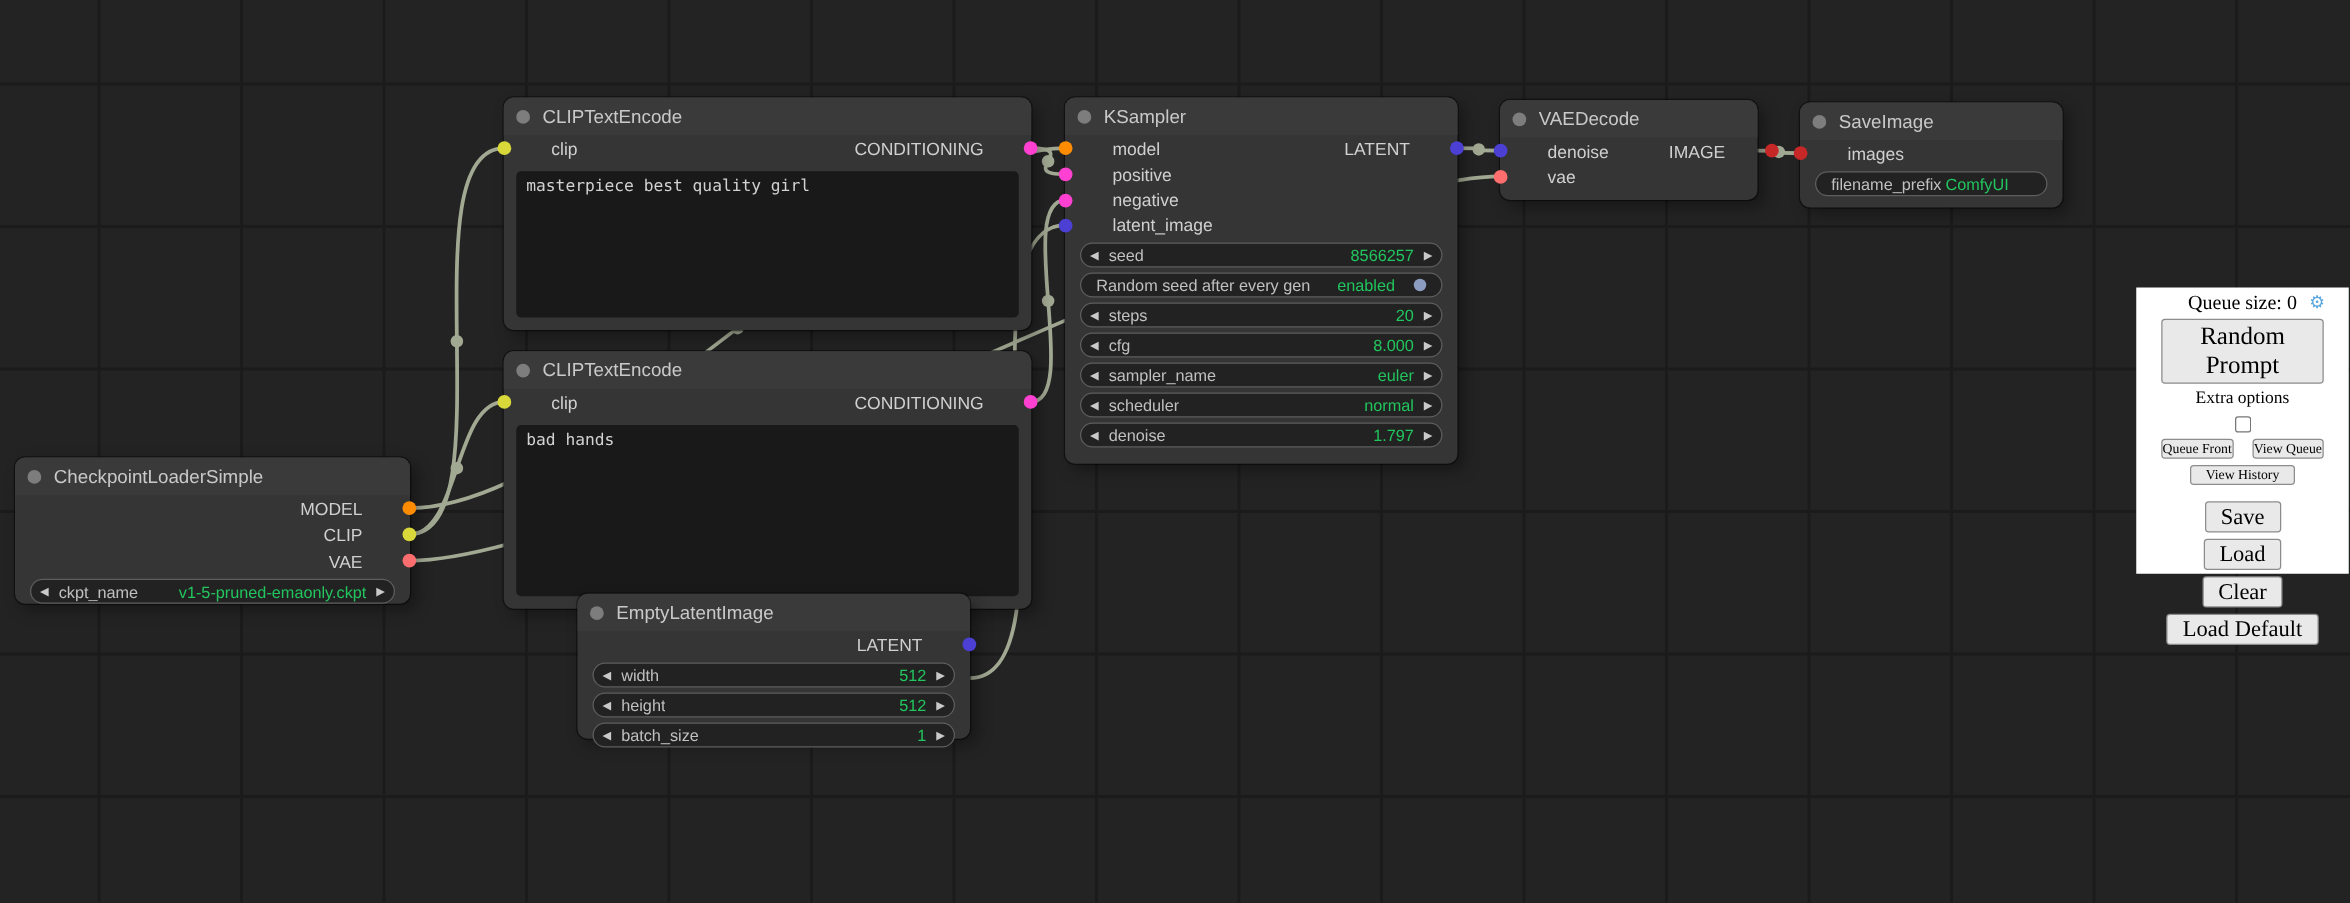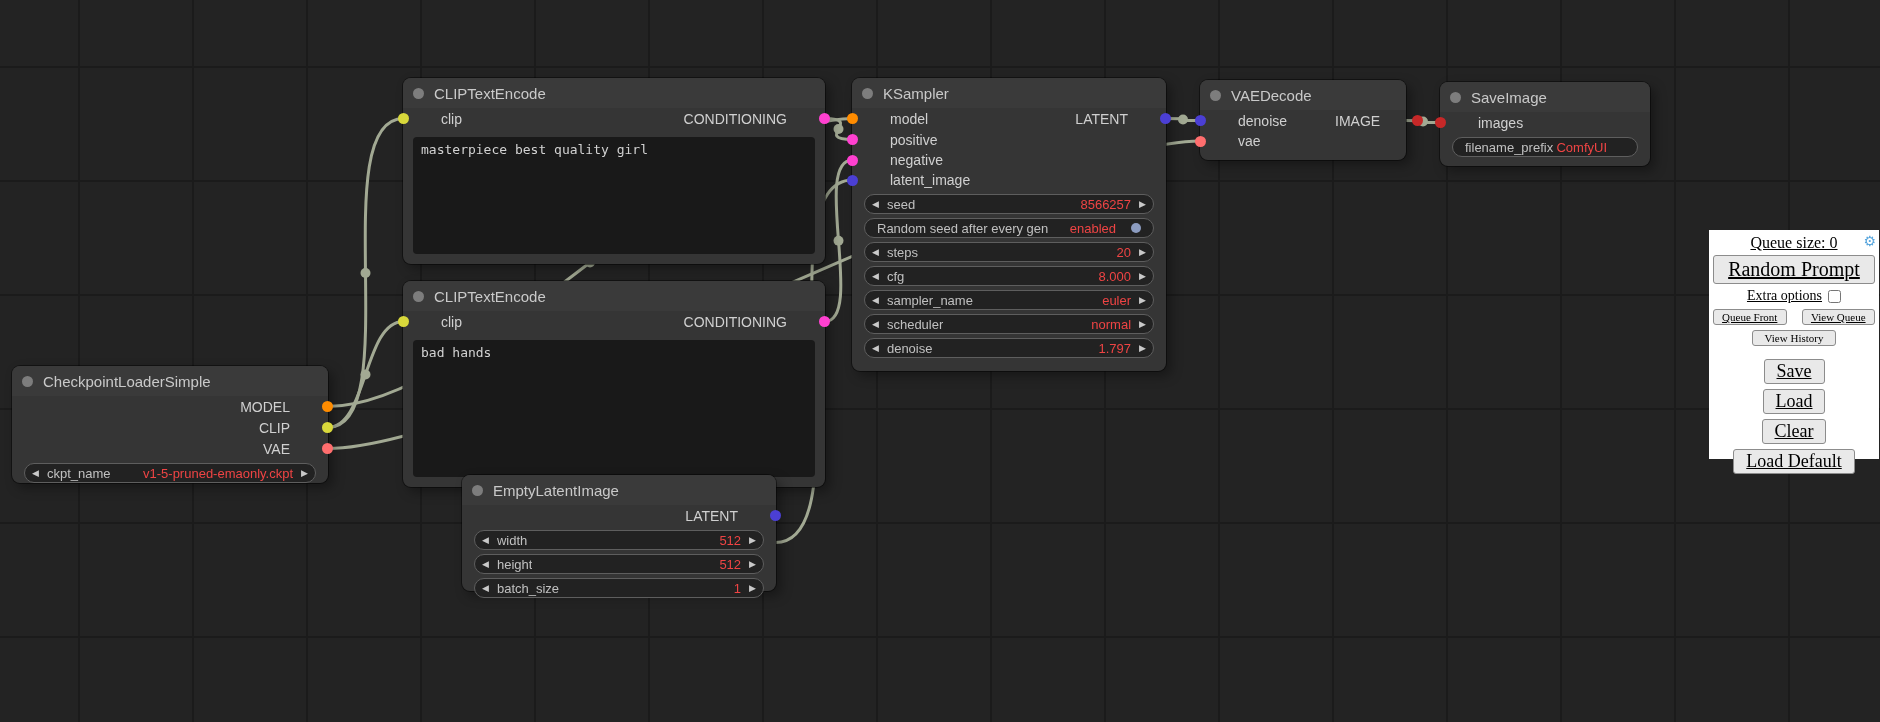--- a/index.html
+++ b/index.html
@@ -40,48 +40,48 @@
 
   .widget {
     height:20px; flex:none;
     background:#222; border:1px solid #5e5e5e; border-radius:10px;
     display:flex; align-items:center;
     padding:0 7px; margin:4px 12px 0;
     color:#c0c0c0; font-size:13px; white-space:nowrap;
   }
   .widget .arrow { color:#c9c9c9; font-size:9px; line-height:1; flex:none; }
   .widget .wlabel { margin-left:8px; overflow:hidden; }
-  .widget .wvalue { margin-left:auto; margin-right:8px; color:#ef4444; }
+  .widget .wvalue { margin-left:auto; margin-right:8px; color:#22c55e; }
   .widget.no-arrows { padding:0 12px; }
   .widget.no-arrows .wlabel { margin-left:0; }
   .widget .toggle-dot { width:10px; height:10px; border-radius:50%; flex:none; margin-left:7px; }
   .widget .wvalue.pad-right { margin-right:18px; }
 
   .textarea {
     flex:1; margin:8px 10px 10px;
     background:#191919; border-radius:4px;
     color:#d2d2d2; font-family:"DejaVu Sans Mono", monospace;
     font-size:13px; padding:5px 8px; white-space:pre-wrap;
   }
 
   
   .menu {
     position:absolute; z-index:3;
     background:#ffffff; color:#000;
     font-family:"Liberation Serif", serif;
-    text-align:center; padding:2px 4px;text-decoration:underline;
+    text-align:center; padding:2px 20px;
   }
   .menu-header { position:relative; font-size:16px; padding:2px 10px 3px; }
   .gear { position:absolute; right:-1px; top:1px; color:#58a6dd; font-size:14px; cursor:pointer; }
   .menu button {
     font-family:"Liberation Serif", serif;
     background:#e9e9e9; border:1px solid #8c8c8c; border-radius:3px; color:#000;
   }
   .queue-prompt-btn { display:block; width:100%; font-size:20px; padding:2px 0; margin:0 0 4px; }
-  .extra-row { font-size:14px; display:flex; justify-content:center; align-items:center; gap:6px; margin:1px 0 5px; }
+  .extra-row { font-size:14px; display:flex; justify-content:center; align-items:center; gap:6px; margin:1px 0 5px;flex-direction:column; }
   .extra-row input { width:13px; height:13px; margin:0; }
   .btn-row { display:flex; gap:15px; margin-bottom:3px; }
   .btn-row button { flex:1; font-size:11px; padding:1px 0; }
   .vh-row button { font-size:11px; padding:1px 12px; }
   .big-btn { display:block; margin:5px auto 0; font-size:18px; padding:1px 12px; }
   .big-btn.first { margin-top:13px; }
 </style>
 </head>
 <body>
 

